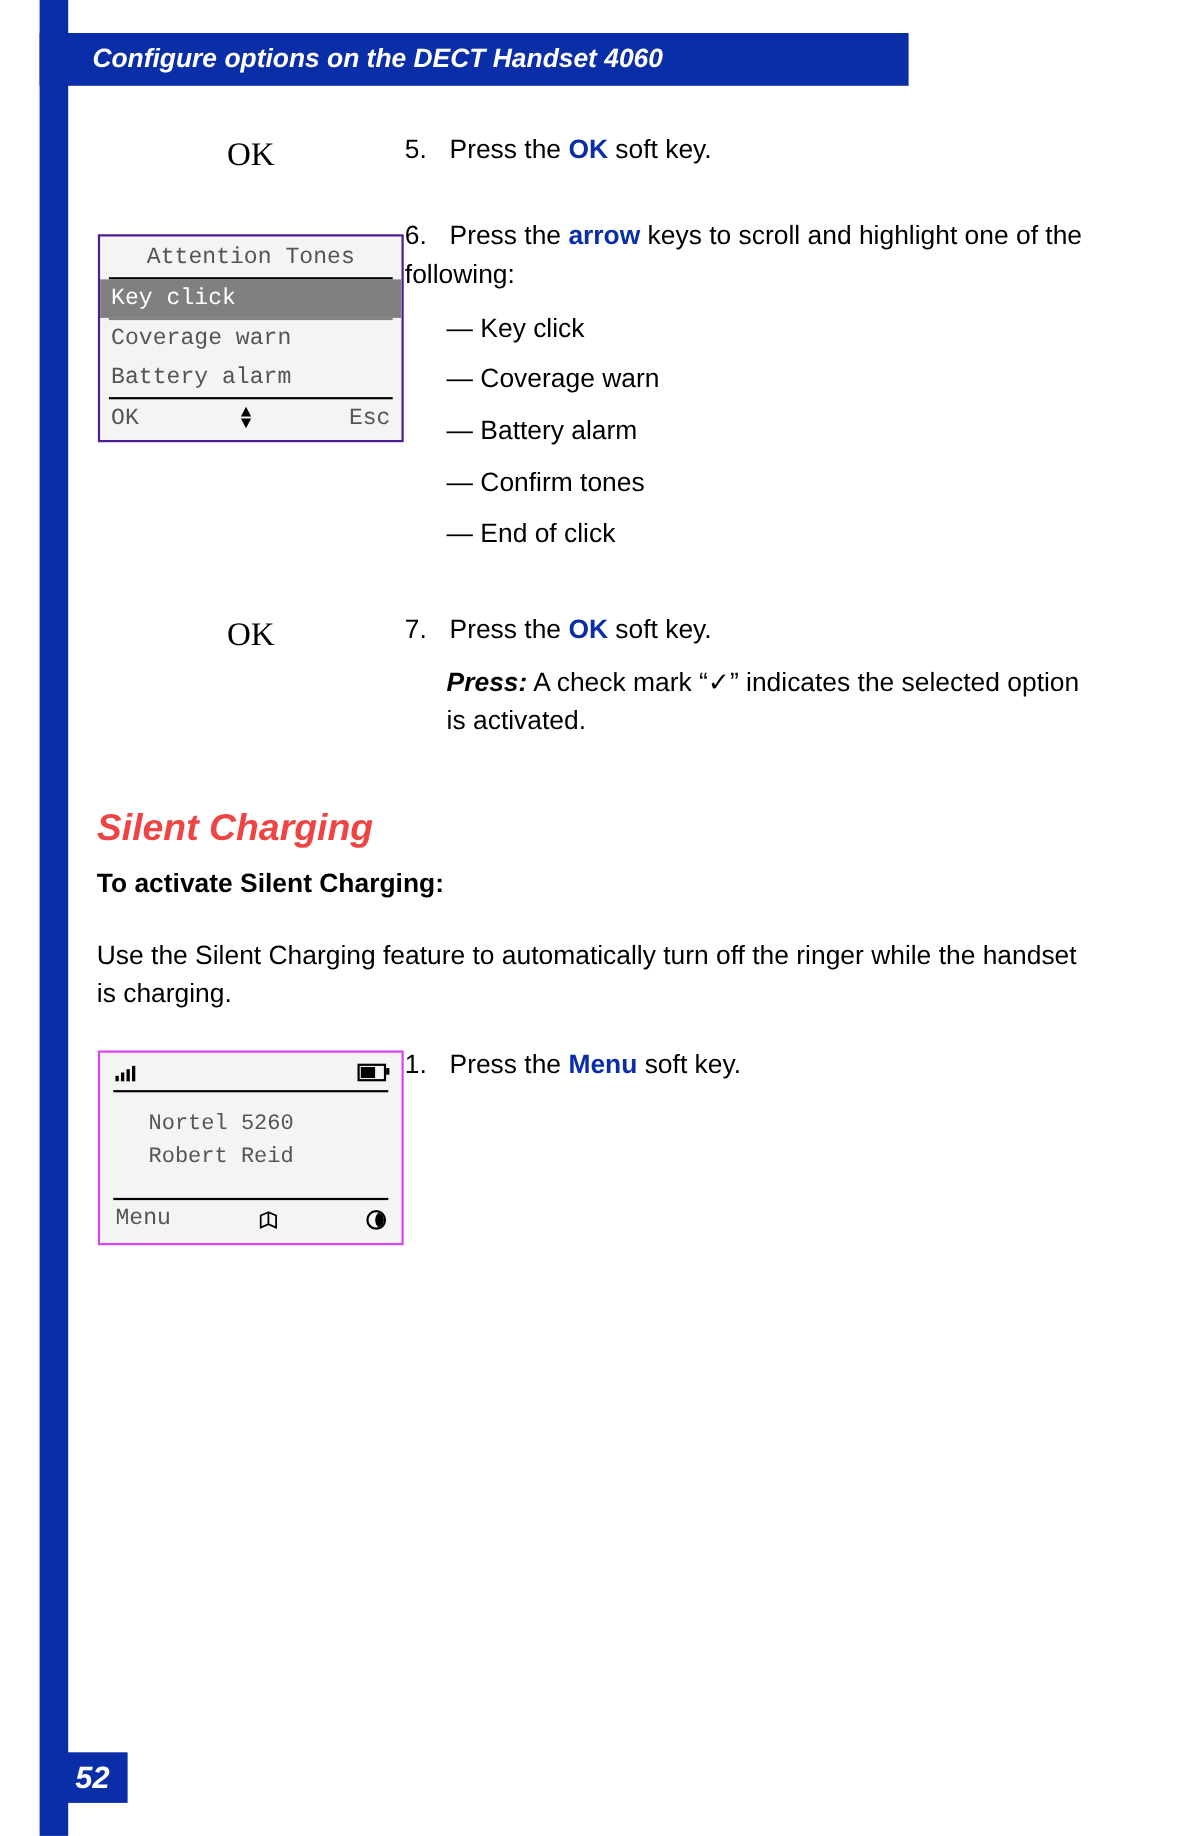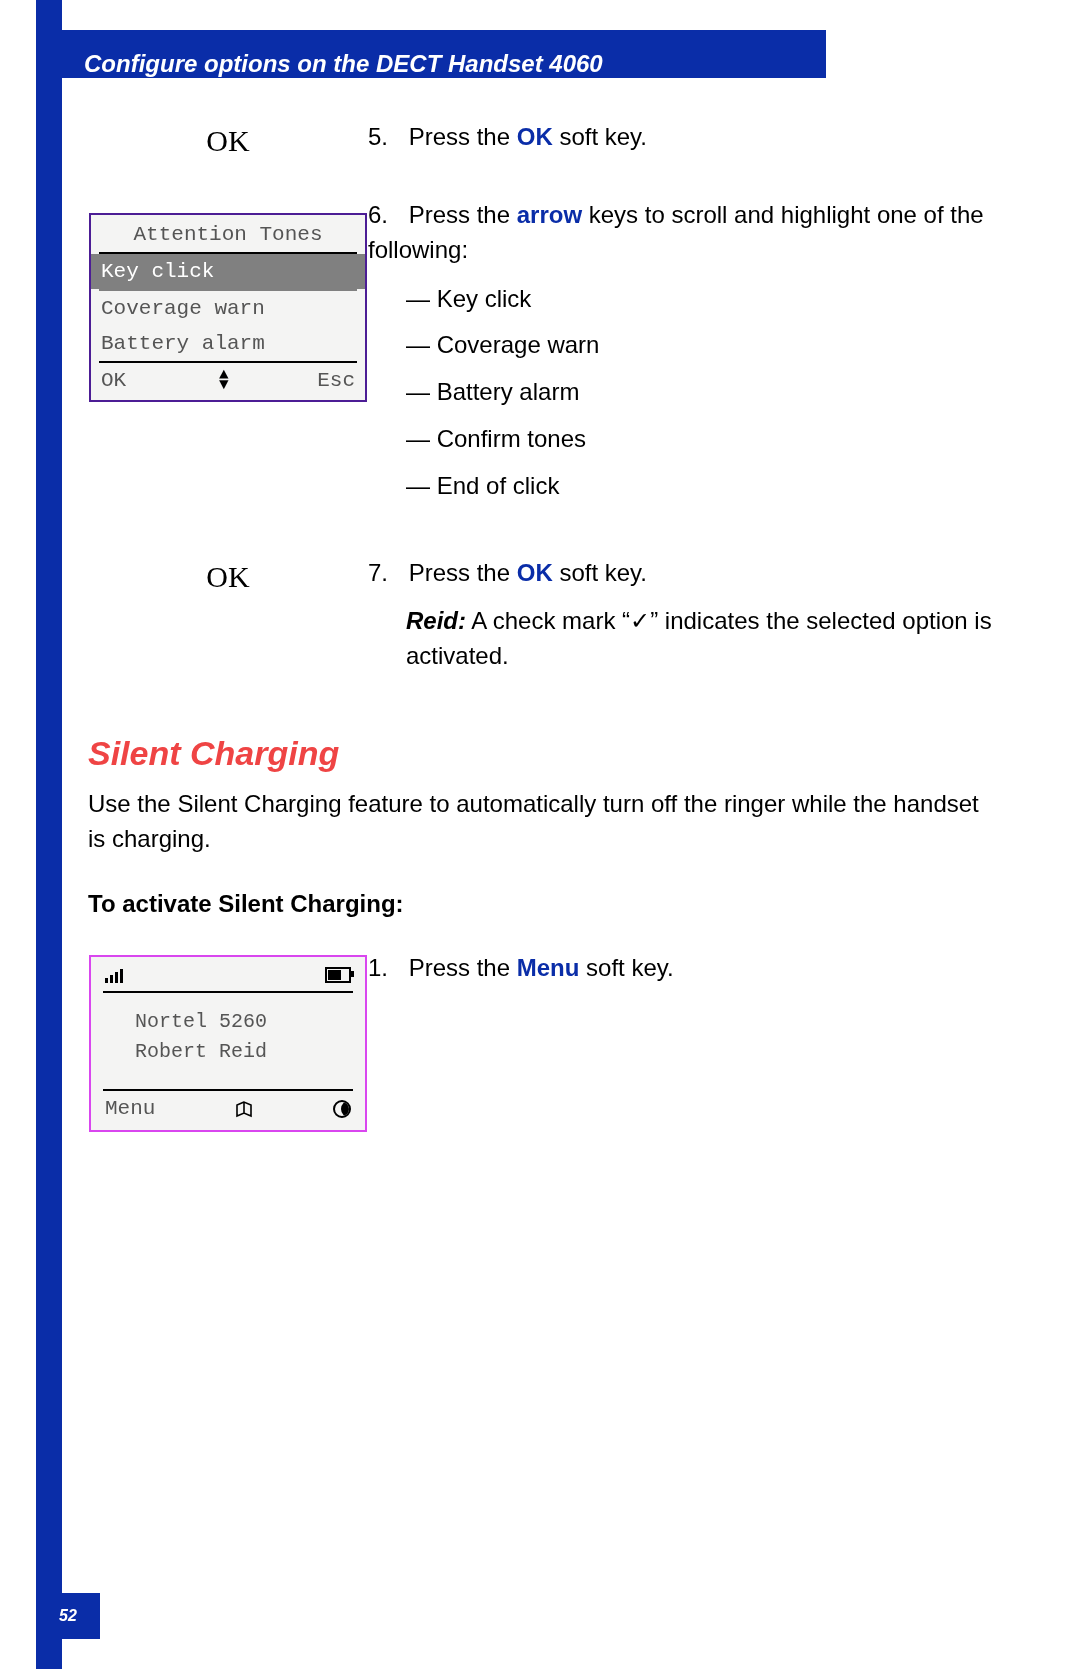--- a/index.html
+++ b/index.html
@@ -24,21 +24,21 @@
     left:36px;
     top:30px;
     width:790px;
     height:48px;
     background:#0a2da8;
     color:#fff;
     font-style:italic;
     font-weight:bold;
     font-size:24px;
     display:flex;
-    align-items:flex-end;
+    align-items:center;
     padding-left:48px;
     box-sizing:border-box;
   }
   .page{
     position:absolute;
     left:88px;
     top:120px;
     width:910px;
   }
   
@@ -164,29 +164,29 @@
     margin:60px 0 14px 0;
   }
   .body-text{
     font-size:24px;line-height:1.45;margin-bottom:30px;
   }
   .body-text.bold{font-weight:bold;}
 
   
   .page-num{
     position:absolute;
-    left:36px;
+    left:52px;
     bottom:30px;
     width:64px;
     height:46px;
     background:#0a2da8;
     color:#fff;
     font-weight:bold;
     font-style:italic;
-    font-size:16px;
+    font-size:28px;
     display:flex;align-items:center;justify-content:center;
   }
 </style>
 </head>
 <body>
 
 <div class="blue-bar"></div>
 <div class="header-band">
   <span>Configure options on the DECT Handset 4060</span>
 </div>
@@ -235,28 +235,28 @@
   </div>
 
   <div class="step-row">
     <div class="step-left label-only">OK</div>
     <div class="step-right">
       <div>
         <span class="num">7.</span>
         <span>Press the </span><span class="bold blue">OK</span><span> soft key.</span>
       </div>
       <div class="note-row">
-        <span class="bold italic">Reid:</span><span> A check mark “</span><span class="checkmark">✓</span><span>” indicates the selected option is activated.</span>
+        <span class="bold italic">Press:</span><span> A check mark “</span><span class="checkmark">✓</span><span>” indicates the selected option is activated.</span>
       </div>
     </div>
   </div>
 
   <h2 class="section">Silent Charging</h2>
+  <div class="body-text bold">To activate Silent Charging:</div>
   <div class="body-text">Use the Silent Charging feature to automatically turn off the ringer while the handset is charging.</div>
-  <div class="body-text bold">To activate Silent Charging:</div>
 
   <div class="step-row" style="margin-top:20px;">
     <div class="step-left">
       <div class="idle">
         <div class="status">
           <span class="sig-icon">
             <span style="height:5px"></span>
               <span style="height:8px"></span>
               <span style="height:11px"></span>
               <span style="height:14px"></span>

